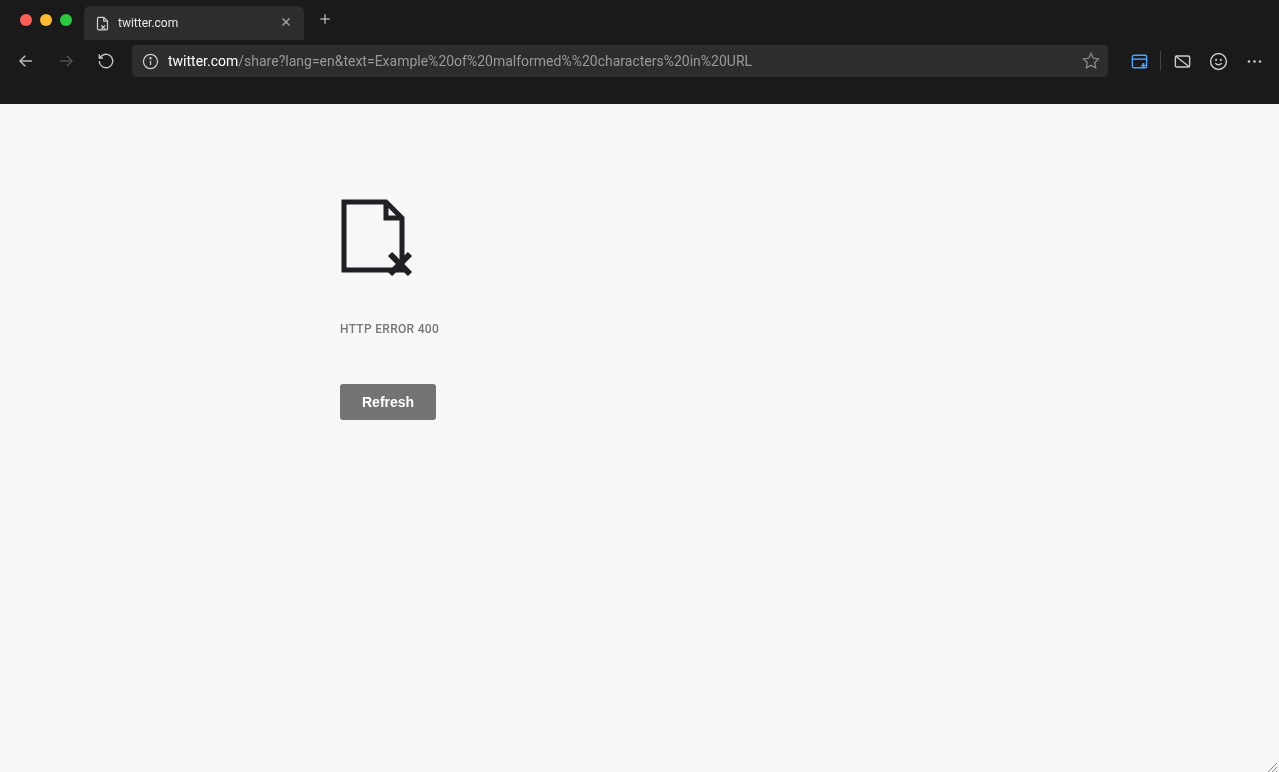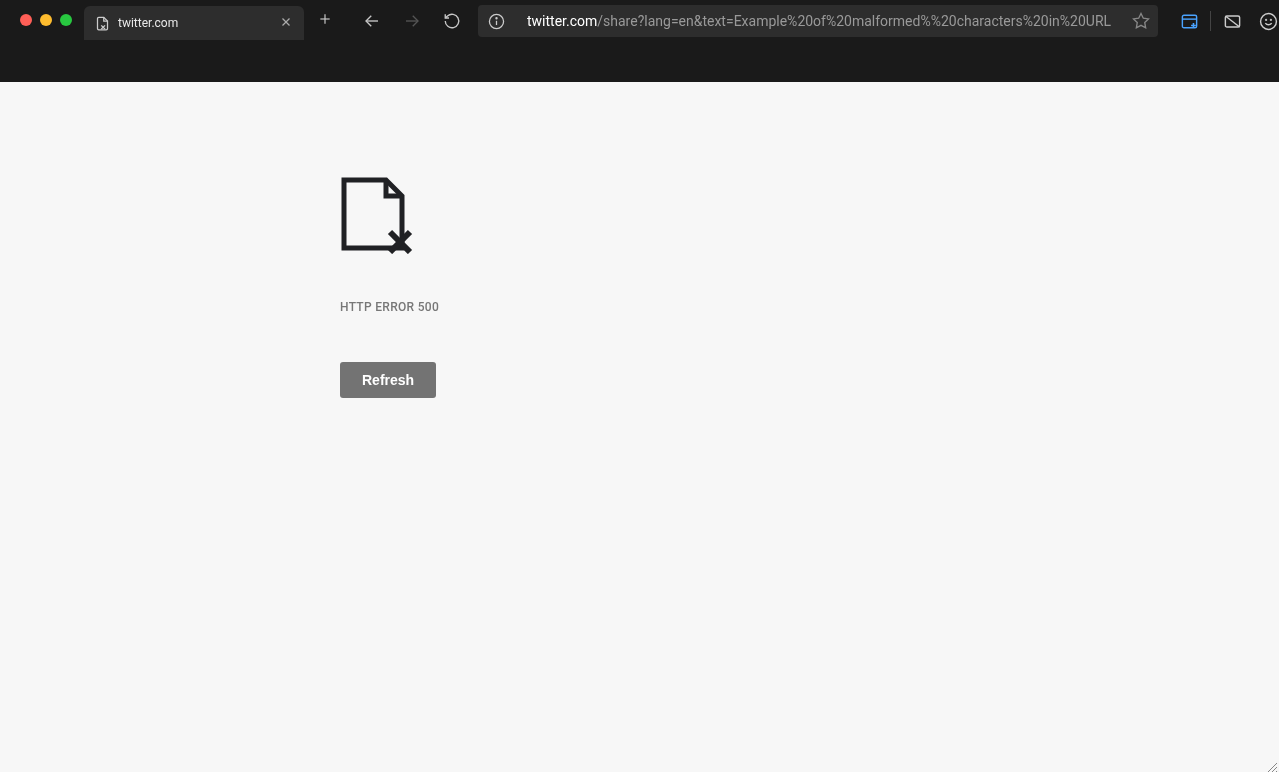--- a/index.html
+++ b/index.html
@@ -9,23 +9,23 @@
     }
     body {
       font-family: -apple-system, BlinkMacSystemFont, "Segoe UI", Roboto, Helvetica, Arial, sans-serif;
       background: #f7f7f7;
       width: 1279px;
       height: 772px;
       overflow: hidden;
     }
     .browser-chrome {
       background: #1a1a1a;
-      height: 82px;
-      display: flex;
-      flex-direction: row;
+      height: 104px;
+      display: flex;
+      flex-direction: column;
     }
     .tab-bar {
       display: flex;
       align-items: center;
       height: 40px;
       padding-left: 8px;
     }
     .traffic-lights {
       display: flex;
       gap: 8px;
@@ -102,21 +102,21 @@
       cursor: default;
     }
     .address-bar {
       flex: 1;
       background: #2d2d2d;
       border-radius: 4px;
       height: 32px;
       display: flex;
       align-items: center;
       padding: 16px 8px;
-      gap: 21px;
+      gap: 8px;
       color: #ccc;
       font-size: 14px;
       margin: 0 4px;
       justify-content: space-between;
     }
     .address-info {
       display: inline-flex;
       align-items: center;
       justify-content: center;
       color: #ccc;
@@ -314,21 +314,21 @@
 
 <div class="content">
   <div class="error-icon">
     <svg width="74" height="78" viewBox="0 0 74 78" fill="none">
       <path d="M4 4 L46 4 L62 20 L62 72 L4 72 Z" stroke="#202124" stroke-width="5" fill="none"></path>
       <path d="M46 4 L46 20 L62 20" stroke="#202124" stroke-width="5" fill="none"></path>
       <line x1="50" y1="56" x2="70" y2="76" stroke="#202124" stroke-width="6"></line>
       <line x1="70" y1="56" x2="50" y2="76" stroke="#202124" stroke-width="6"></line>
     </svg>
   </div>
-  <p class="error-code">HTTP ERROR 500</p>
+  <p class="error-code">HTTP ERROR 400</p>
   <button class="refresh-btn">Refresh</button>
 </div>
 
 <div class="resize-handle">
   <svg width="12" height="12" viewBox="0 0 12 12">
     <line x1="2" y1="12" x2="12" y2="2" stroke="#888" stroke-width="1"></line>
     <line x1="6" y1="12" x2="12" y2="6" stroke="#888" stroke-width="1"></line>
     <line x1="10" y1="12" x2="12" y2="10" stroke="#888" stroke-width="1"></line>
   </svg>
 </div>

